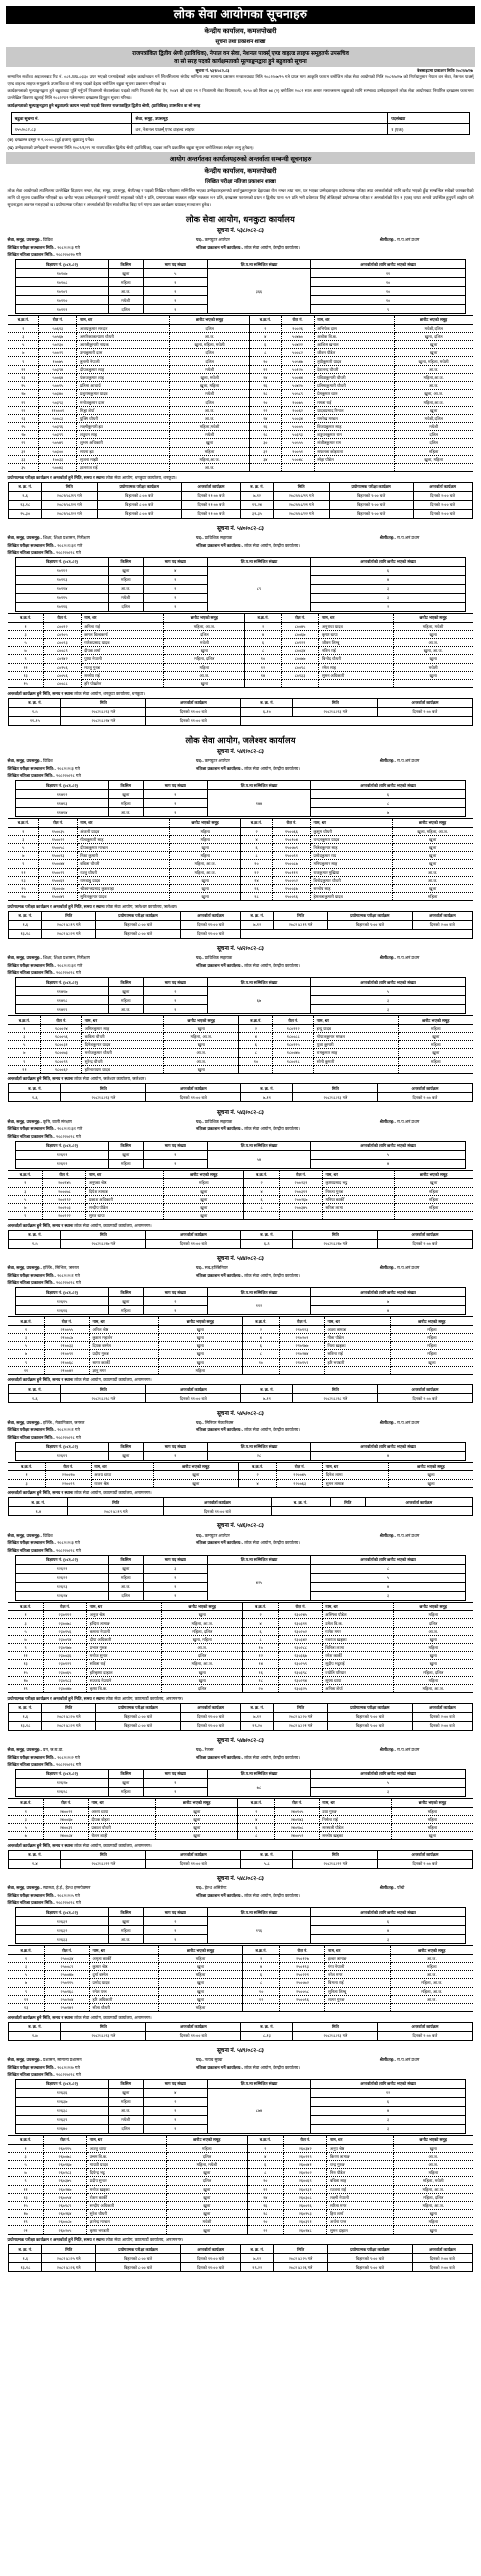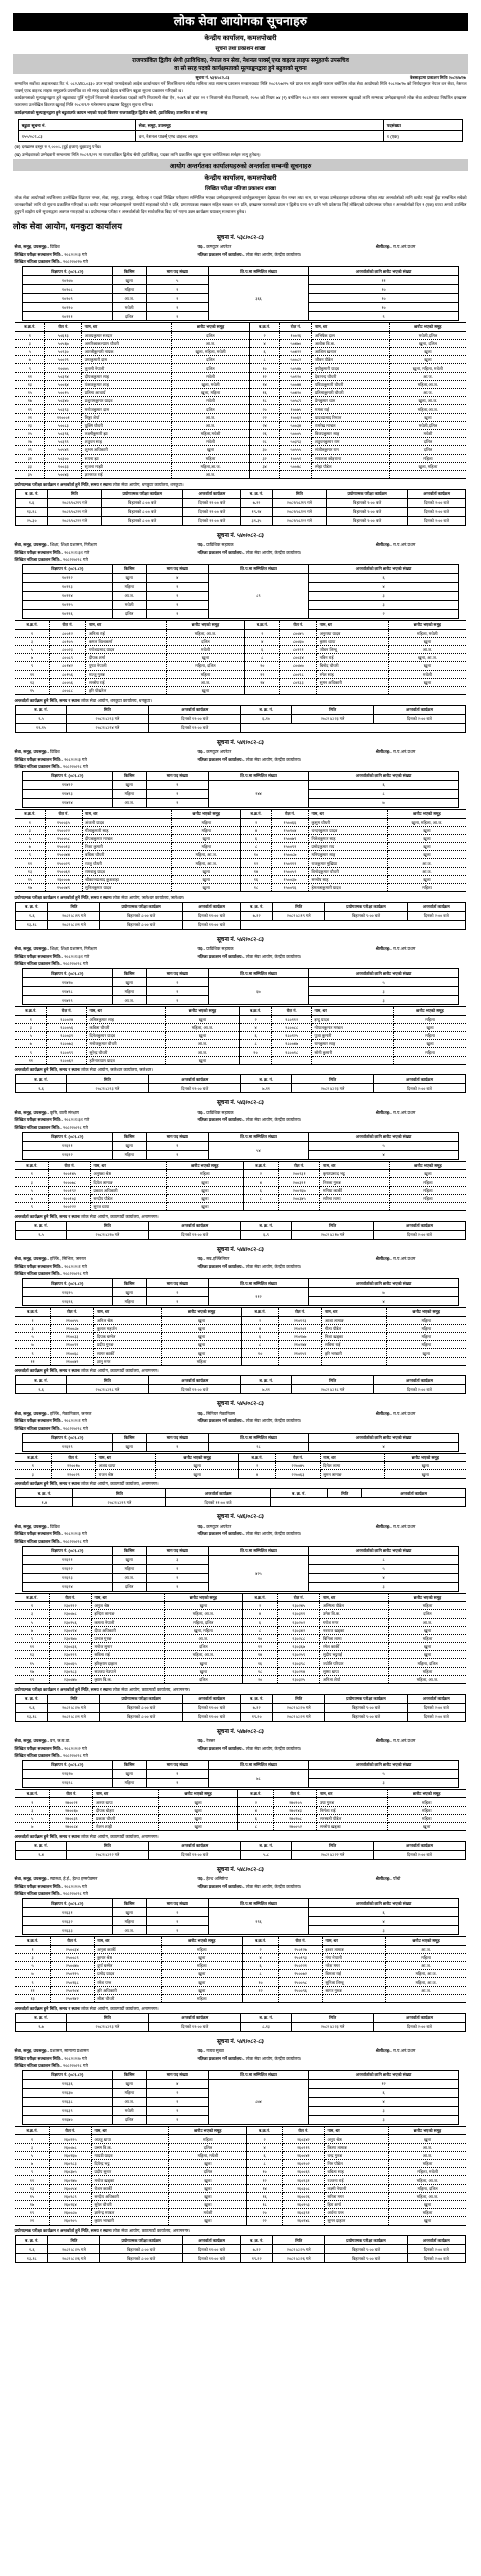--- a/index.html
+++ b/index.html
@@ -4,21 +4,21 @@
 <style>
   * { box-sizing: border-box; }
   html, body { margin:0; padding:0; }
   body {
     width: 481px;
     background: #ffffff;
     font-family: "Liberation Sans", "DejaVu Sans", sans-serif;
     color: #000;
     font-size: 3.9px;
   }
-  .page { width: 481px; padding: 13px; }
+  .page { width: 481px; padding: 6px; }
 
   
   .masthead-bar {
     background: #000; color: #fff; text-align: center;
     font-size: 12px; font-weight: bold; letter-spacing: 0.3px;
     padding: 1.5px 0 2.6px 0; line-height: 1.15;
   }
   .masthead-sub {
     text-align:center; font-size: 6.7px; font-weight: bold;
     padding: 2.1px 0 1px 0;
@@ -78,21 +78,21 @@
 
   
   table.sched { width: 99%; margin: 1px auto 1.5px auto; border:0.7px solid #000; }
   table.sched th, table.sched td {
     border: 0.5px solid #000; text-align:center; font-size: 4.1px; padding: 1.5px 1px;
   }
   table.sched th { font-weight:bold; }
   table.sched td.empty { border: none; }
 
   .office-title {
-    font-size: 8.2px; font-weight: bold;
+    text-align:center; font-size: 8.2px; font-weight: bold;
     padding: 3.6px 0 1.5px 0; letter-spacing: 0.2px;
   }
   .notice-no {
     text-align:center; font-size: 5.7px; font-weight: bold; padding: 0.5px 0 1.5px 0;
   }
   .info-line {
     display:flex; font-size: 4.3px; padding: 0.8px 1.5px; gap: 2.1px;
   }
   .info-line .c1 { flex: 0 0 40%; }
   .info-line .c2 { flex: 0 0 39%; }
@@ -641,20 +641,21 @@
                 <td class="empty"></td>
                 <td class="empty"></td>
                 <td class="empty"></td>
               </tr>
             </tbody>
           </table>
           <div class="spacer"></div>
         </div>
       </div>
       <div>
+        <div class="office-title">लोक सेवा आयोग, जलेश्वर कार्यालय</div>
         <div>
           <div class="notice-no">सूचना नं. ५४१/०८२-८३</div>
           <div class="info-line">
             <div class="c1"><span class="lbl">सेवा, समूह, उपसमूह:- </span><span>विविध</span></div>
             <div class="c2"><span class="lbl">पद:- </span><span>कम्प्युटर अपरेटर</span></div>
             <div class="c3"><span class="lbl">श्रेणी/तह:- </span><span>रा.प.अनं.प्रथम</span></div>
           </div>
           <div class="info-line">
             <div class="c1"><span class="lbl">लिखित परीक्षा सञ्चालन मिति:- </span><span>२०८२।२।३ गते</span></div>
             <div class="c2"><span class="lbl">नतिजा प्रकाशन गर्ने कार्यालय:- </span><span>लोक सेवा आयोग, केन्द्रीय कार्यालय।</span></div>

